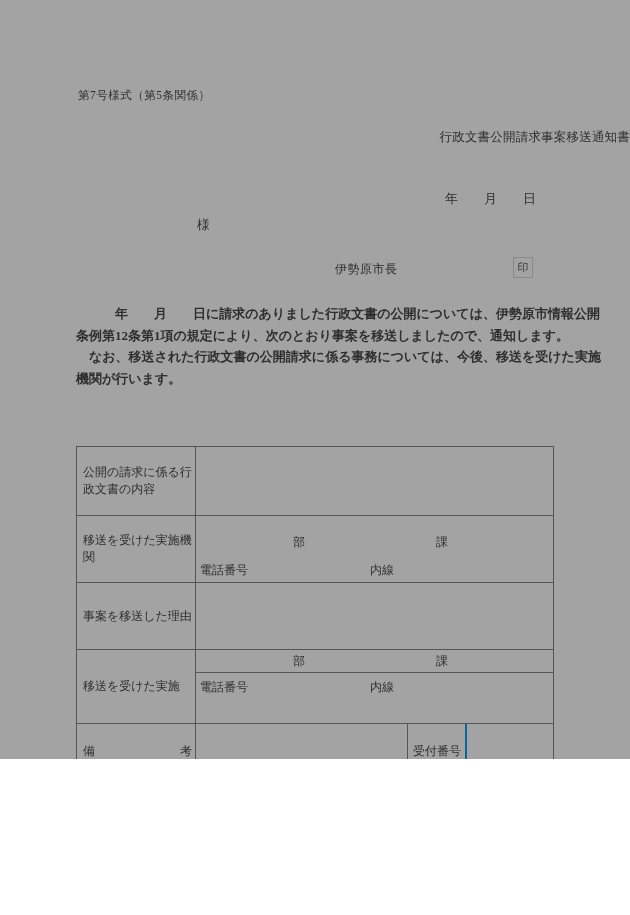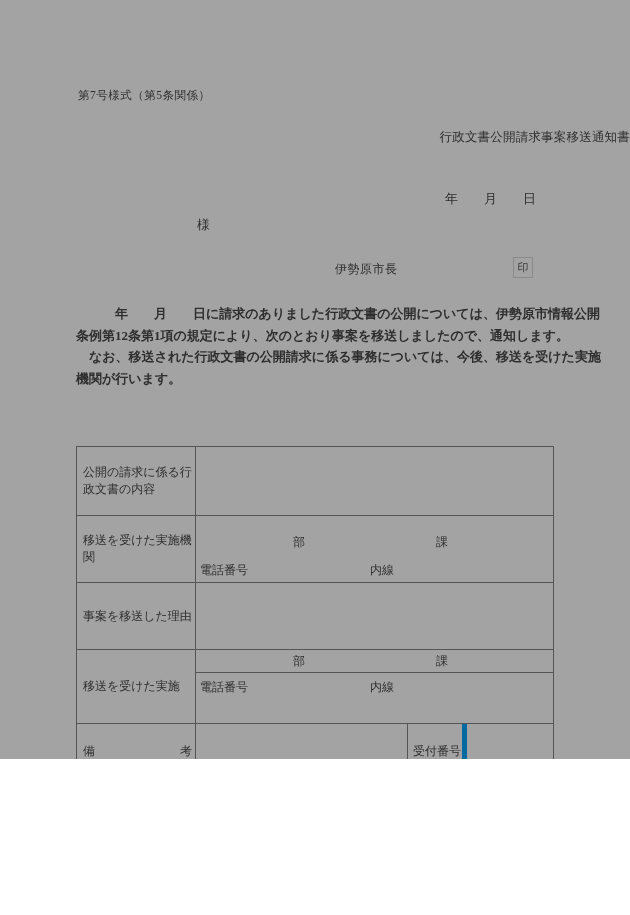--- a/index.html
+++ b/index.html
@@ -55,21 +55,21 @@
   .sub-top{height:23px;border-bottom:1px solid #555;position:relative;box-sizing:border-box;}
   .sub-bottom{height:50px;position:relative;}
   .fld{position:absolute;white-space:nowrap;}
   .dept2{left:97px;top:18px;}  .sect2{left:240px;top:18px;}
   .phone2{left:4px;top:46px;}  .ext2{left:174px;top:46px;}
   .dept4{left:97px;top:3px;}   .sect4{left:240px;top:3px;}
   .phone4{left:4px;top:6px;}   .ext4{left:174px;top:6px;}
   .remarks-label{flex-direction:row;display:flex;align-items:center;justify-content:space-between;}
   .r5-blank{width:212px;box-sizing:border-box;border-right:1px solid #555;}
   .r5-receipt{
-    width:59px;box-sizing:border-box;border-right:5px solid #0369a1;
+    width:59px;box-sizing:border-box;border-right:2px solid #0369a1;
     display:flex;align-items:center;padding-left:5px;
     white-space:nowrap;letter-spacing:0;
   }
   .r5-tail{flex:1;}
 </style>
 </head>
 <body>
 
 <div class="page">
 

